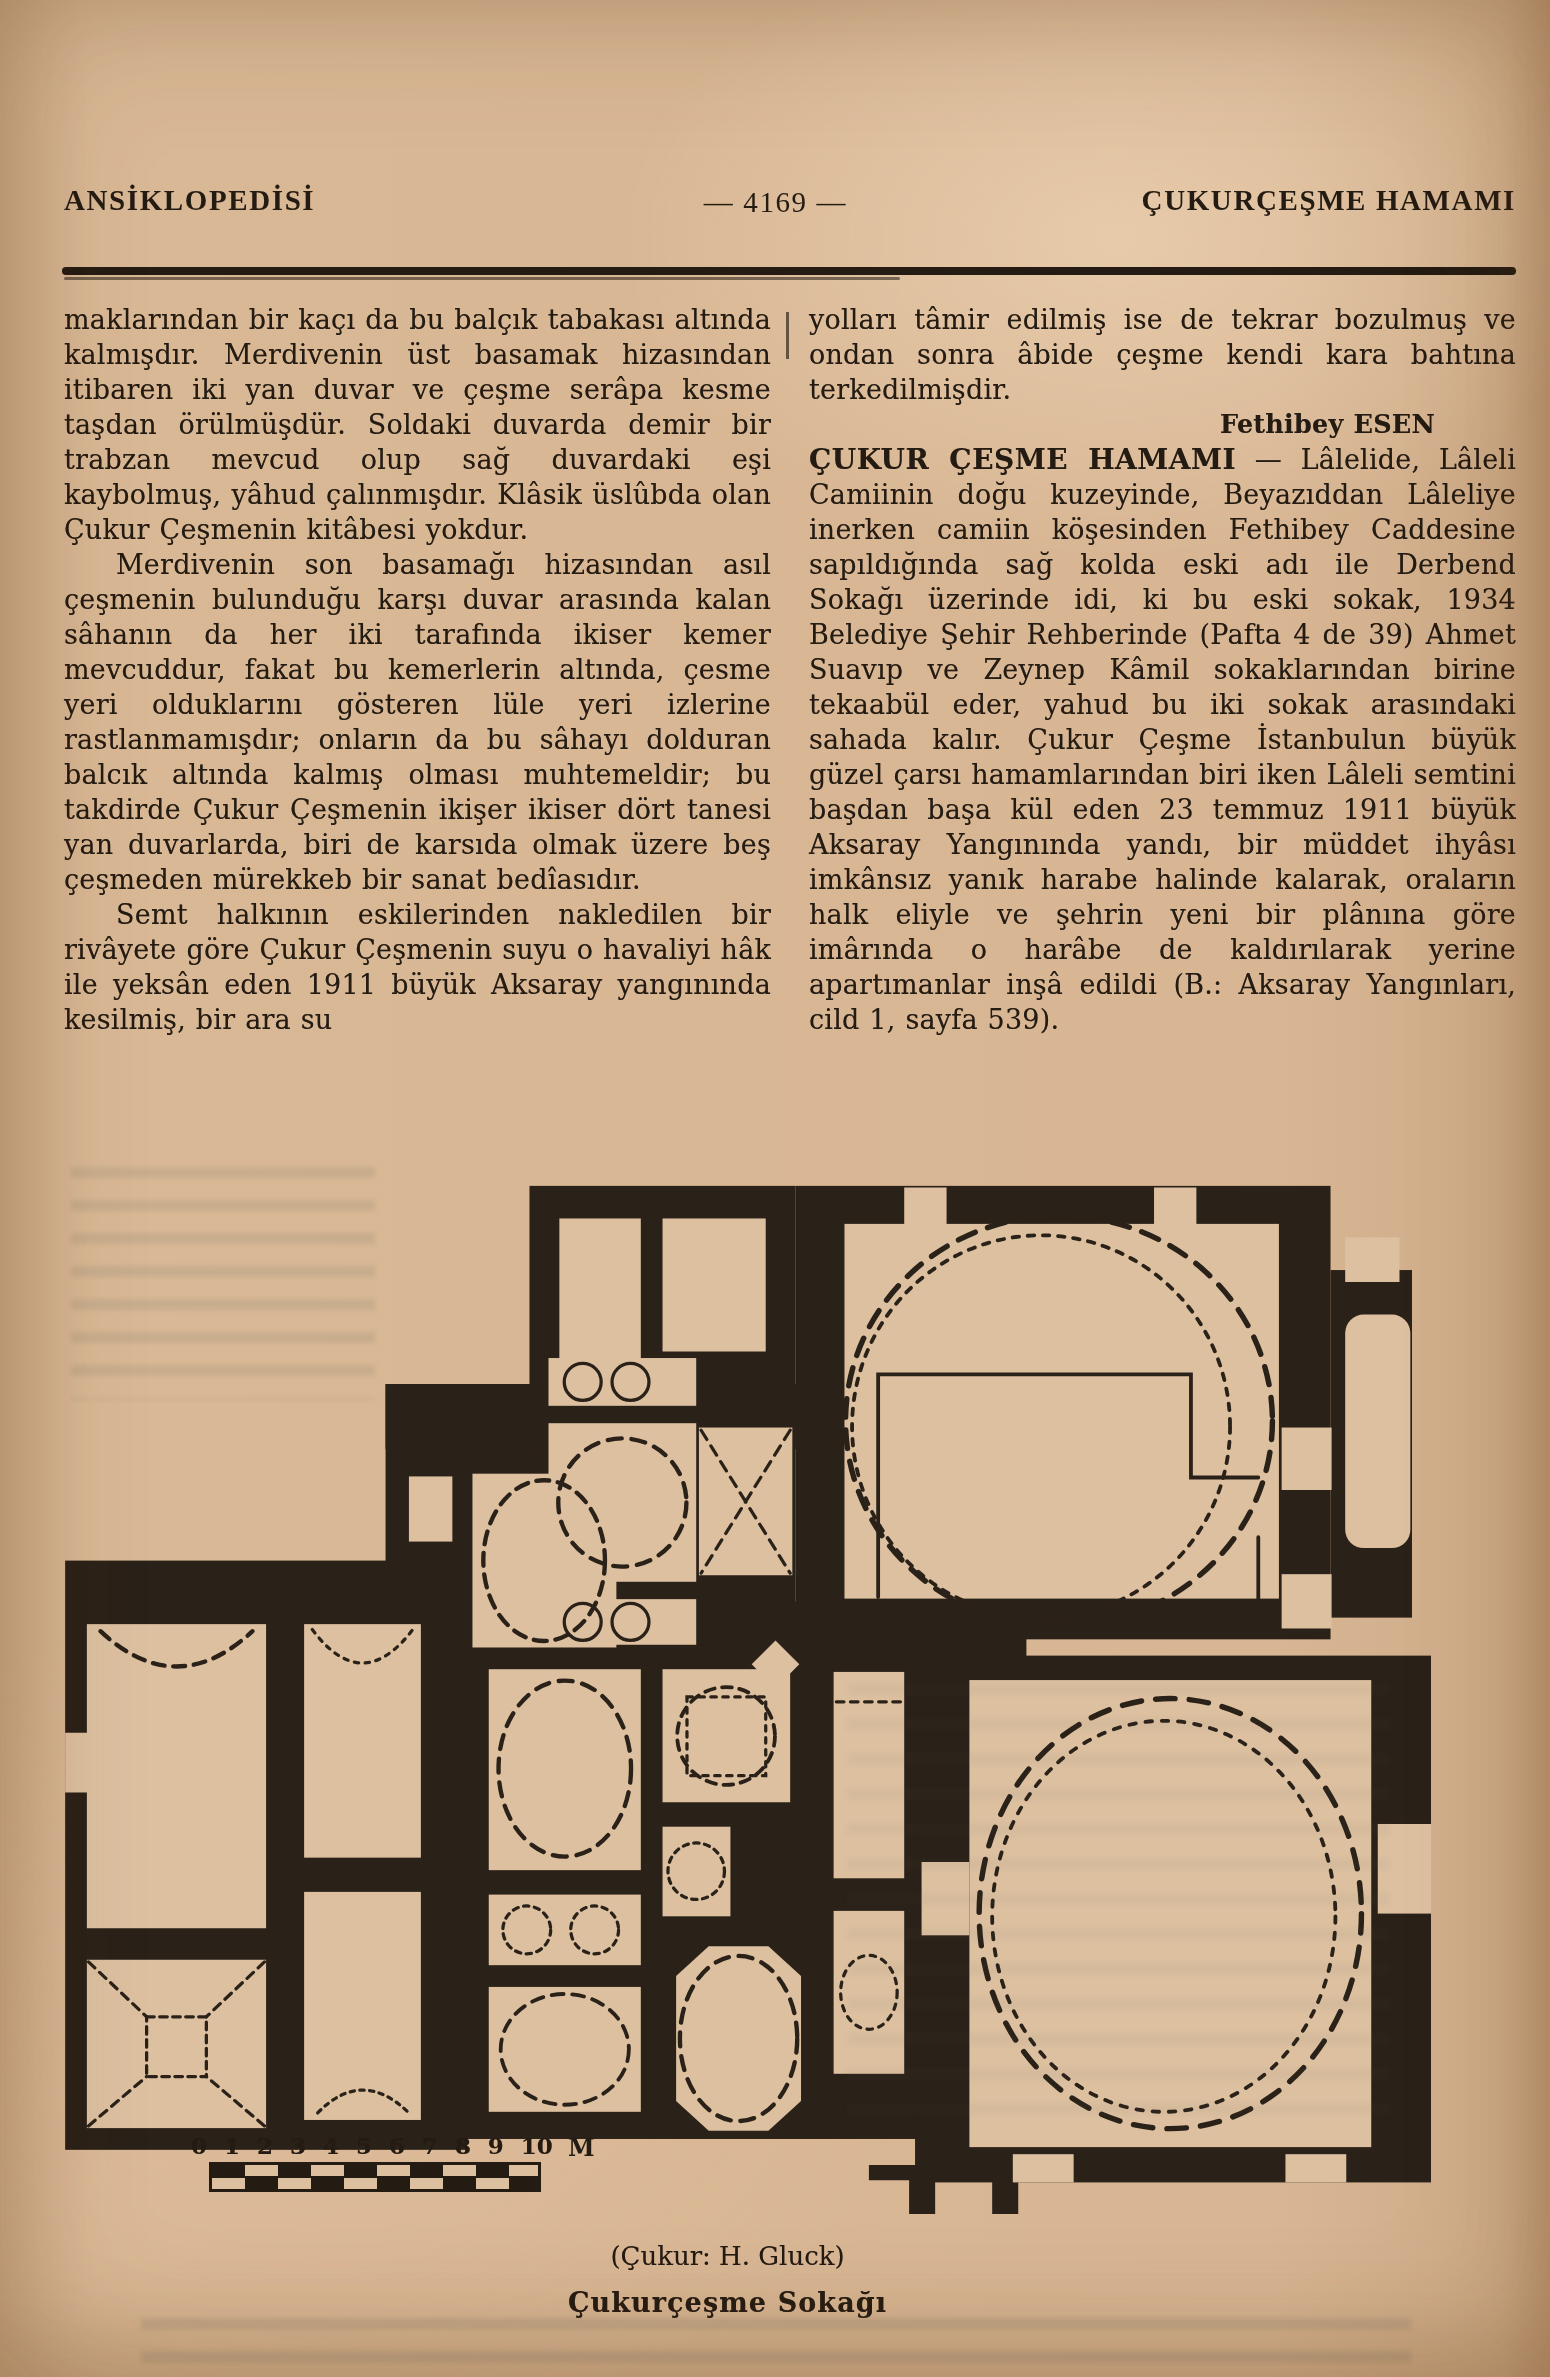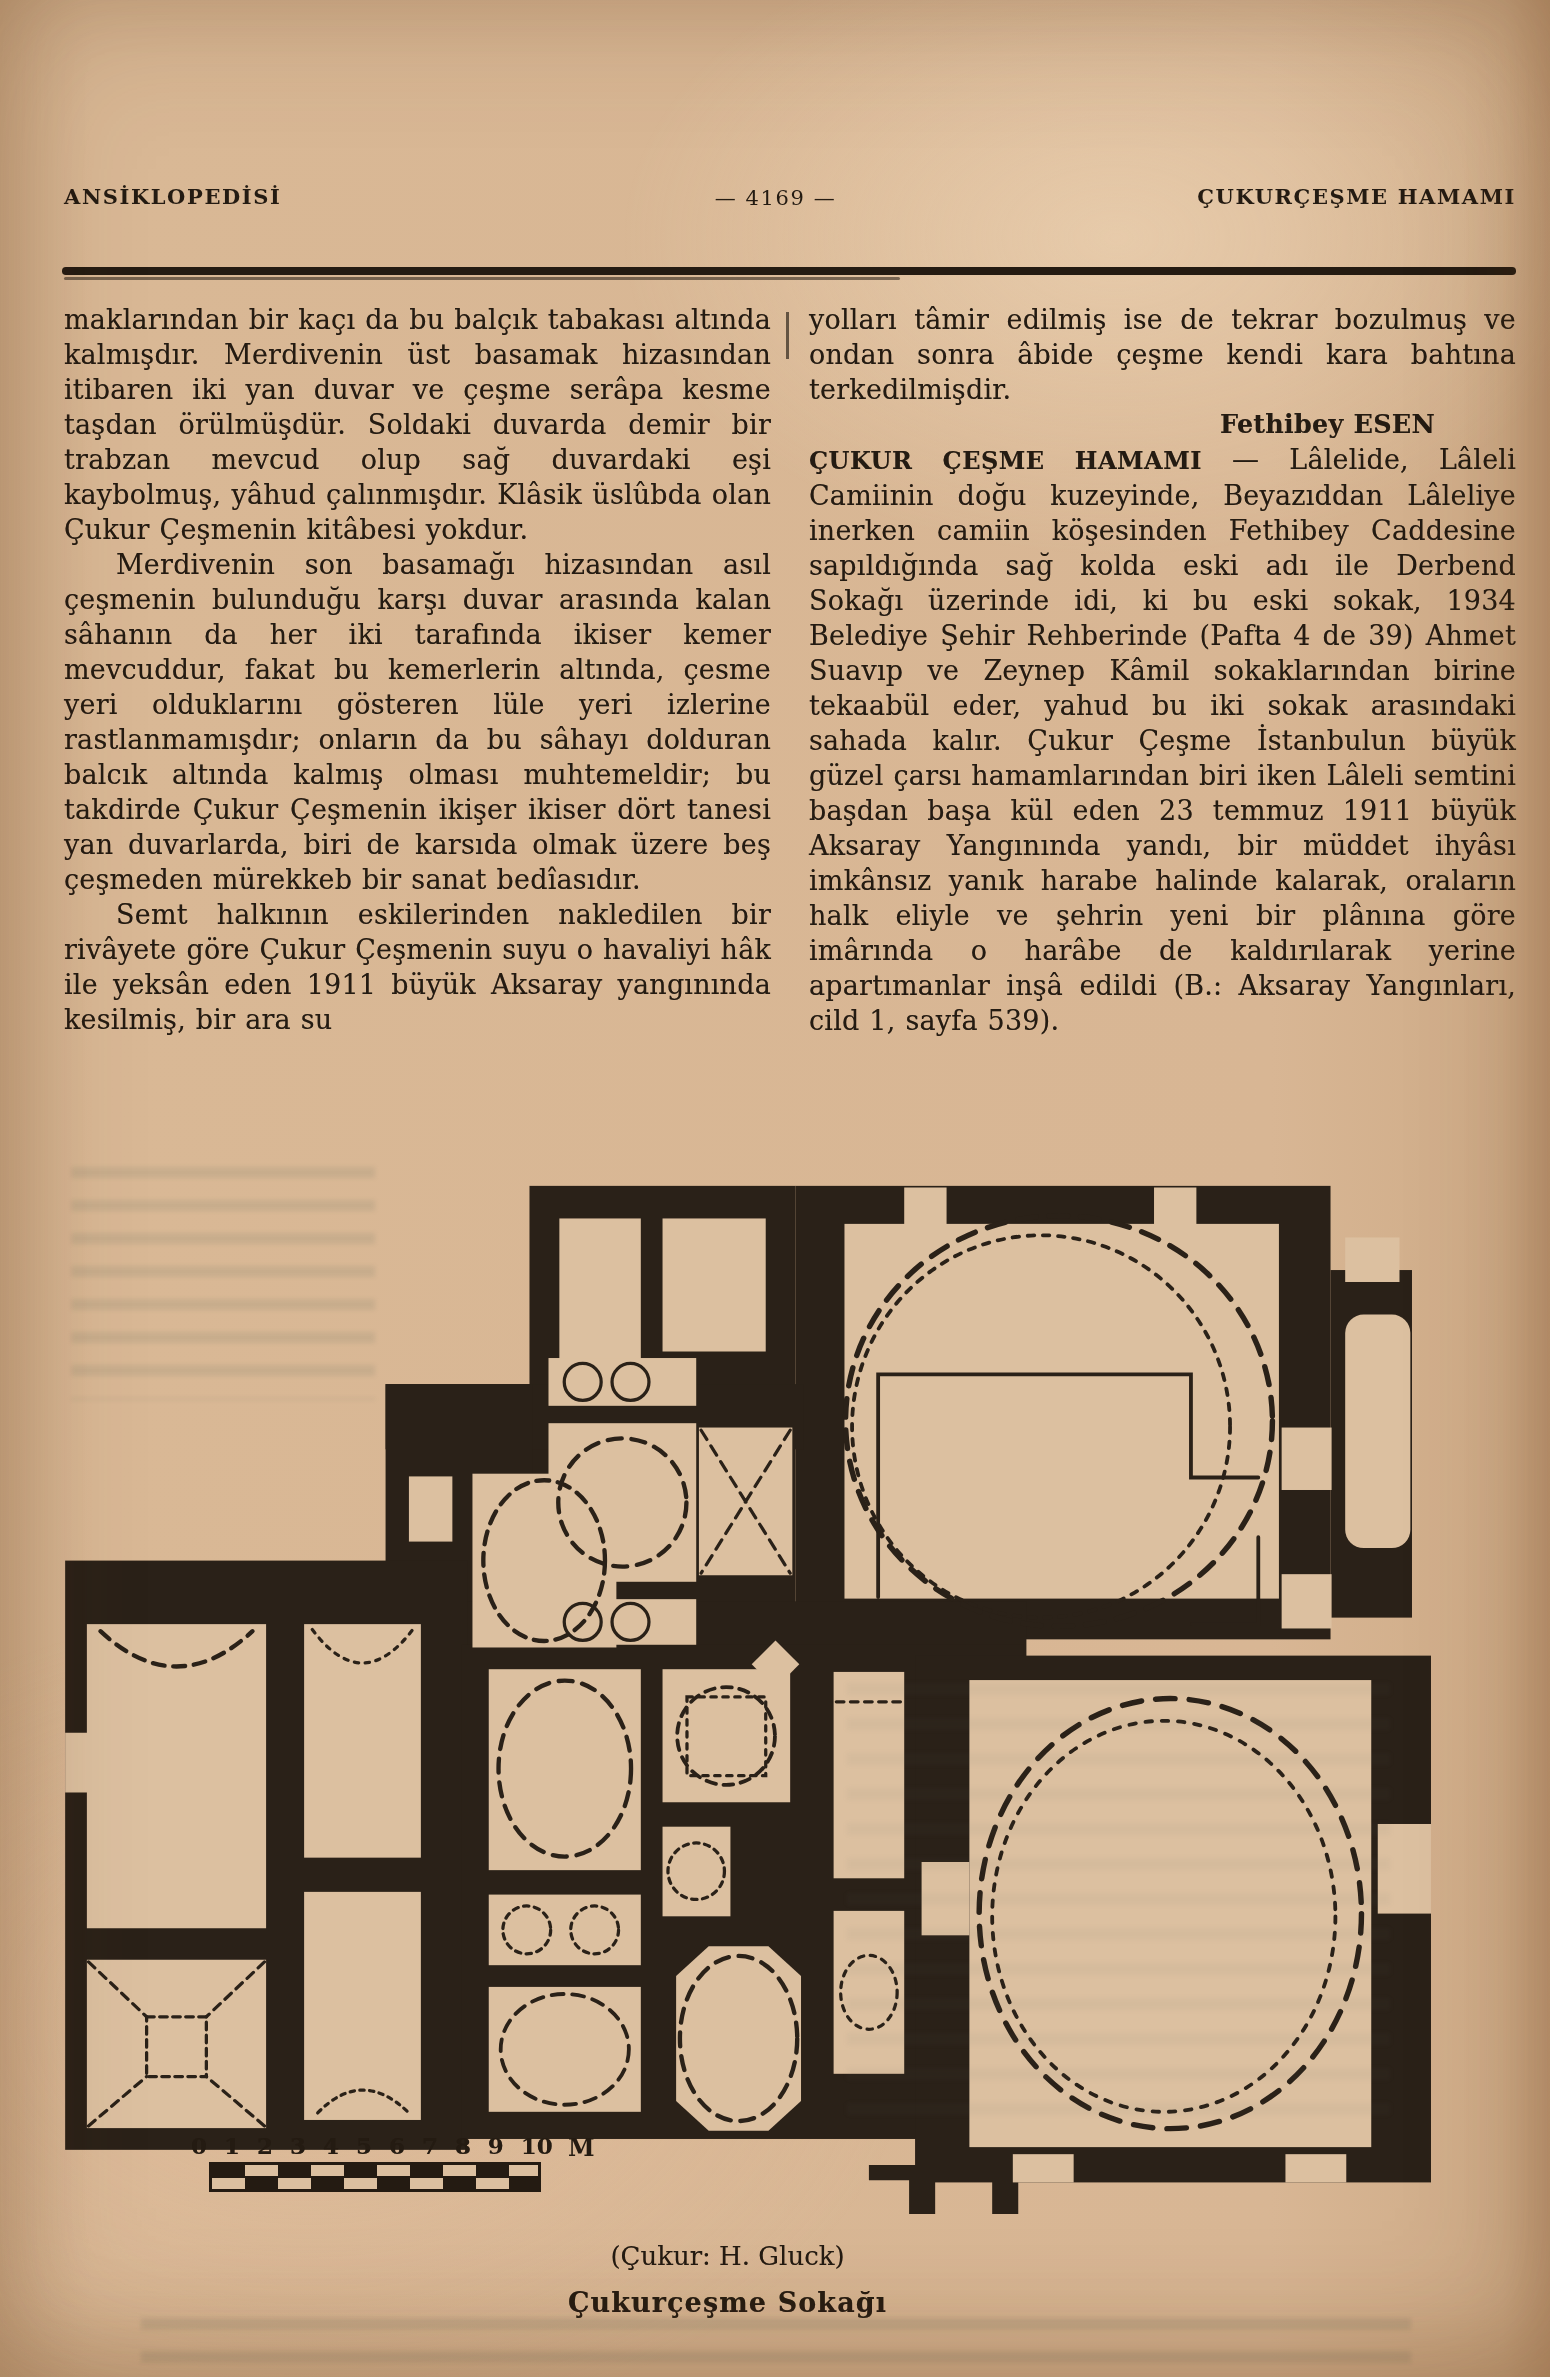--- a/index.html
+++ b/index.html
@@ -11,32 +11,32 @@
       radial-gradient(ellipse 760px 489px at 72% 10%, rgba(255,236,206,.38), rgba(255,236,206,0) 65%),
       radial-gradient(ellipse 869px 597px at 20% 85%, rgba(228,190,160,.35), rgba(228,190,160,0) 70%),
       linear-gradient(90deg, #d3b18e 0%, #d9b895 6%, #d8b694 82%, #cfac88 97%, #c6a07c 100%),
       #d8b593;
   }
   body::after{
     content:"";position:absolute;inset:0;pointer-events:none;
     box-shadow:inset 0 0 141px rgba(92,56,24,.30), inset 0 -33px 87px rgba(120,70,30,.18);
   }
   .abs{position:absolute;}
-  .hdr{font-weight:bold;font-size:21px;letter-spacing:1.6px;white-space:nowrap;}
+  .hdr{font-weight:bold;font-size:29px;letter-spacing:1.6px;white-space:nowrap;font-family:Liberation Serif, serif;}
   .rule{background:#241b12;border-radius:3.8px;}
   .col{
     font-size:27px;line-height:35px;text-align:justify;
     letter-spacing:0.2px;word-spacing:1.1px;
     text-shadow:0 0 0.5px rgba(36,27,18,.45);
   }
   .col p{margin:0;}
   .col p.ind{text-indent:52px;}
   .sig{font-weight:bold;text-align:right;padding-right:81px;font-size:25.5px;margin-top:7.6px;}
   .art{margin-top:46px;}
-  .art b{font-size:24px;letter-spacing:0.5px;}
+  .art b{font-size:28px;letter-spacing:0.5px;}
   .plan-svg{position:absolute;left:57px;top:1156px;}
   .scalebar{
     position:absolute;left:209px;top:2162px;width:332px;height:30px;
     border:3.3px solid #241b12;box-sizing:border-box;background:#dcc0a0;
   }
   .scalebar .r1{height:11px;background:repeating-linear-gradient(90deg,#241b12 0 33px,rgba(0,0,0,0) 33px 66px);}
   .scalebar .r2{height:11px;border-top:2.2px solid #241b12;background:repeating-linear-gradient(90deg,rgba(0,0,0,0) 0 33px,#241b12 33px 66px);}
   .scalenums{
     position:absolute;left:191px;top:2132px;width:362px;display:flex;justify-content:space-between;
     font-weight:bold;font-size:23px;text-shadow:0 0 0.5px rgba(36,27,18,.5);

